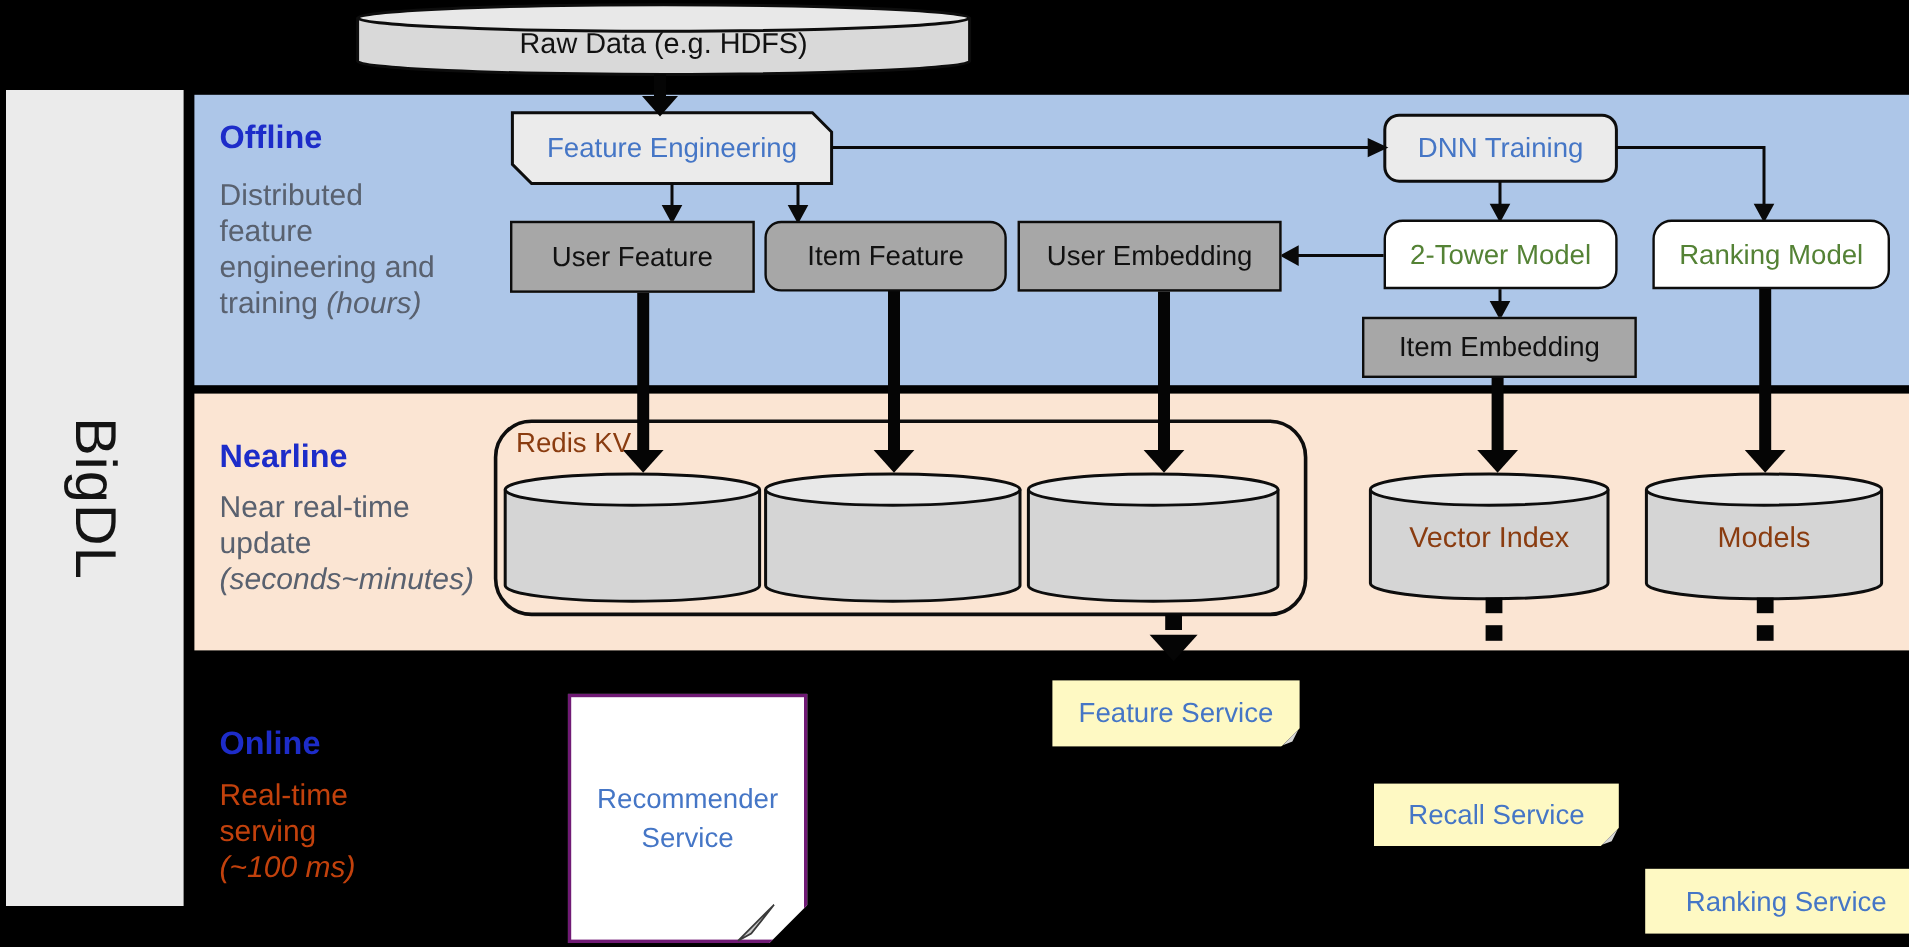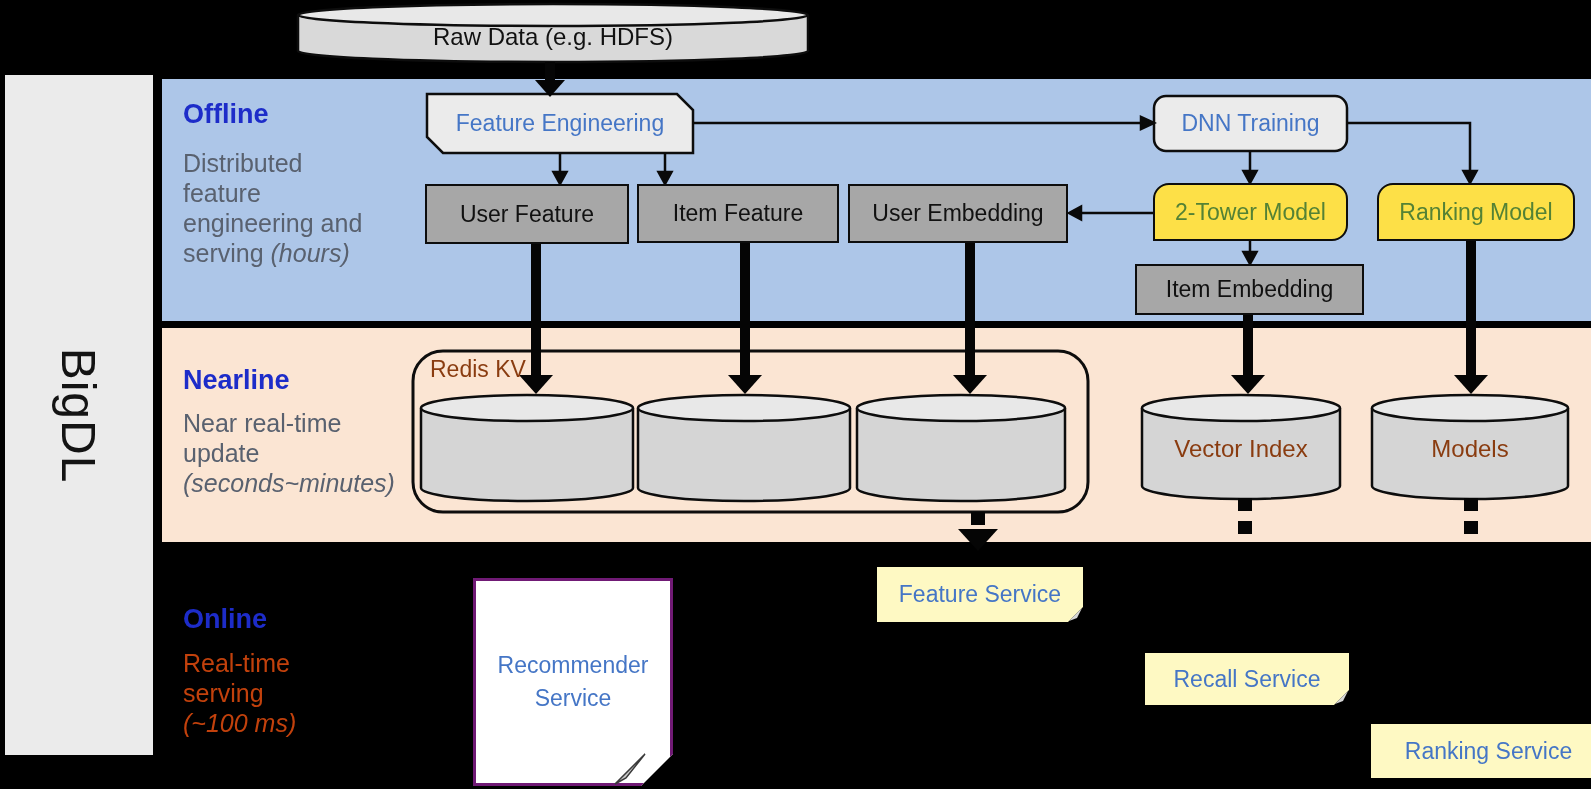--- a/index.html
+++ b/index.html
@@ -22,21 +22,21 @@
   .sect-title { position:absolute; left:183px; font-size:27px; font-weight:600; color:#1d2cc9; }
   .sect-desc  { position:absolute; left:183px; font-size:25px; line-height:30px;
                 color:#59616f; white-space:pre-line; }
   .sect-desc .it { font-style:italic; }
   .sect-desc.online { color:#c2410c; }
   .lbl { position:absolute; display:flex; align-items:center; justify-content:center;
          text-align:center; }
   .box { position:absolute; box-sizing:border-box; border:2.5px solid #0d0d0d;
          display:flex; align-items:center; justify-content:center; text-align:center; }
   .box.dark  { background:#a7a7a7; color:#111; font-size:23px; }
-  .box.model { background:#fde047; color:#548235; font-size:23px;
+  .box.model { background:#ffffff; color:#548235; font-size:23px;
                border-radius:16px 16px 16px 0; }
   .shape-lbl { position:absolute; display:flex; align-items:center; justify-content:center;
                font-size:23px; color:#4576c6; }
   .svc { position:absolute; background:#fef9c3; color:#4576c6; font-size:23px;
          display:flex; align-items:center; justify-content:center; }
   .doc { position:absolute; left:473px; top:578px; width:200px; height:208px;
          background:#fff; border:3px solid #701a75; box-sizing:border-box;
          display:flex; align-items:center; justify-content:center; text-align:center;
          color:#4576c6; font-size:23px; line-height:33px; }
   .doc-text { width:160px; }
@@ -171,37 +171,37 @@
       </g>
     </g>
   </svg>
 
   <div class="lbl" style="left:320px; top:22px; width:466px; height:30px; font-size:24px; color:#111;">Raw Data (e.g. HDFS)</div>
 
   <div class="sect-title" style="top:99px;">Offline</div>
   <div class="sect-desc" style="top:148px;"><span>Distributed
 feature
 engineering and
-serving </span><span class="it">(hours)</span></div>
+training </span><span class="it">(hours)</span></div>
 
   <div class="sect-title" style="top:365px;">Nearline</div>
   <div class="sect-desc" style="top:408px;"><span>Near real-time
 update
 </span><span class="it">(seconds~minutes)</span></div>
 
   <div class="sect-title" style="top:604px;">Online</div>
   <div class="sect-desc online" style="top:648px;"><span>Real-time
 serving
 </span><span class="it">(~100 ms)</span></div>
 
   <div class="shape-lbl" style="left:427px; top:94px; width:266px; height:59px;">Feature Engineering</div>
   <div class="shape-lbl" style="left:1154px; top:96px; width:193px; height:55px;">DNN Training</div>
 
   <div class="box dark" style="left:425px; top:184px; width:204px; height:60px;">User Feature</div>
-  <div class="box dark" style="left:637px; top:184px; width:202px; height:59px;">Item Feature</div>
+  <div class="box dark" style="left:637px; top:184px; width:202px; height:59px;border-radius:14px;">Item Feature</div>
   <div class="box dark" style="left:848px; top:184px; width:220px; height:59px;">User Embedding</div>
   <div class="box dark" style="left:1135px; top:264px; width:229px; height:51px;">Item Embedding</div>
   <div class="box model" style="left:1153px; top:183px; width:195px; height:58px;">2-Tower Model</div>
   <div class="box model" style="left:1377px; top:183px; width:198px; height:58px;">Ranking Model</div>
 
   <div class="cyl-lbl" style="left:430px; top:356px; font-size:23px;">Redis KV</div>
   <div class="cyl-lbl lbl" style="left:1142px; top:434px; width:198px; height:30px;">Vector Index</div>
   <div class="cyl-lbl lbl" style="left:1372px; top:434px; width:196px; height:30px;">Models</div>
 
   <div class="doc" style="clip-path:polygon(0 0,100% 0,100% calc(100% - 32px),calc(100% - 32px) 100%,0 100%);">

